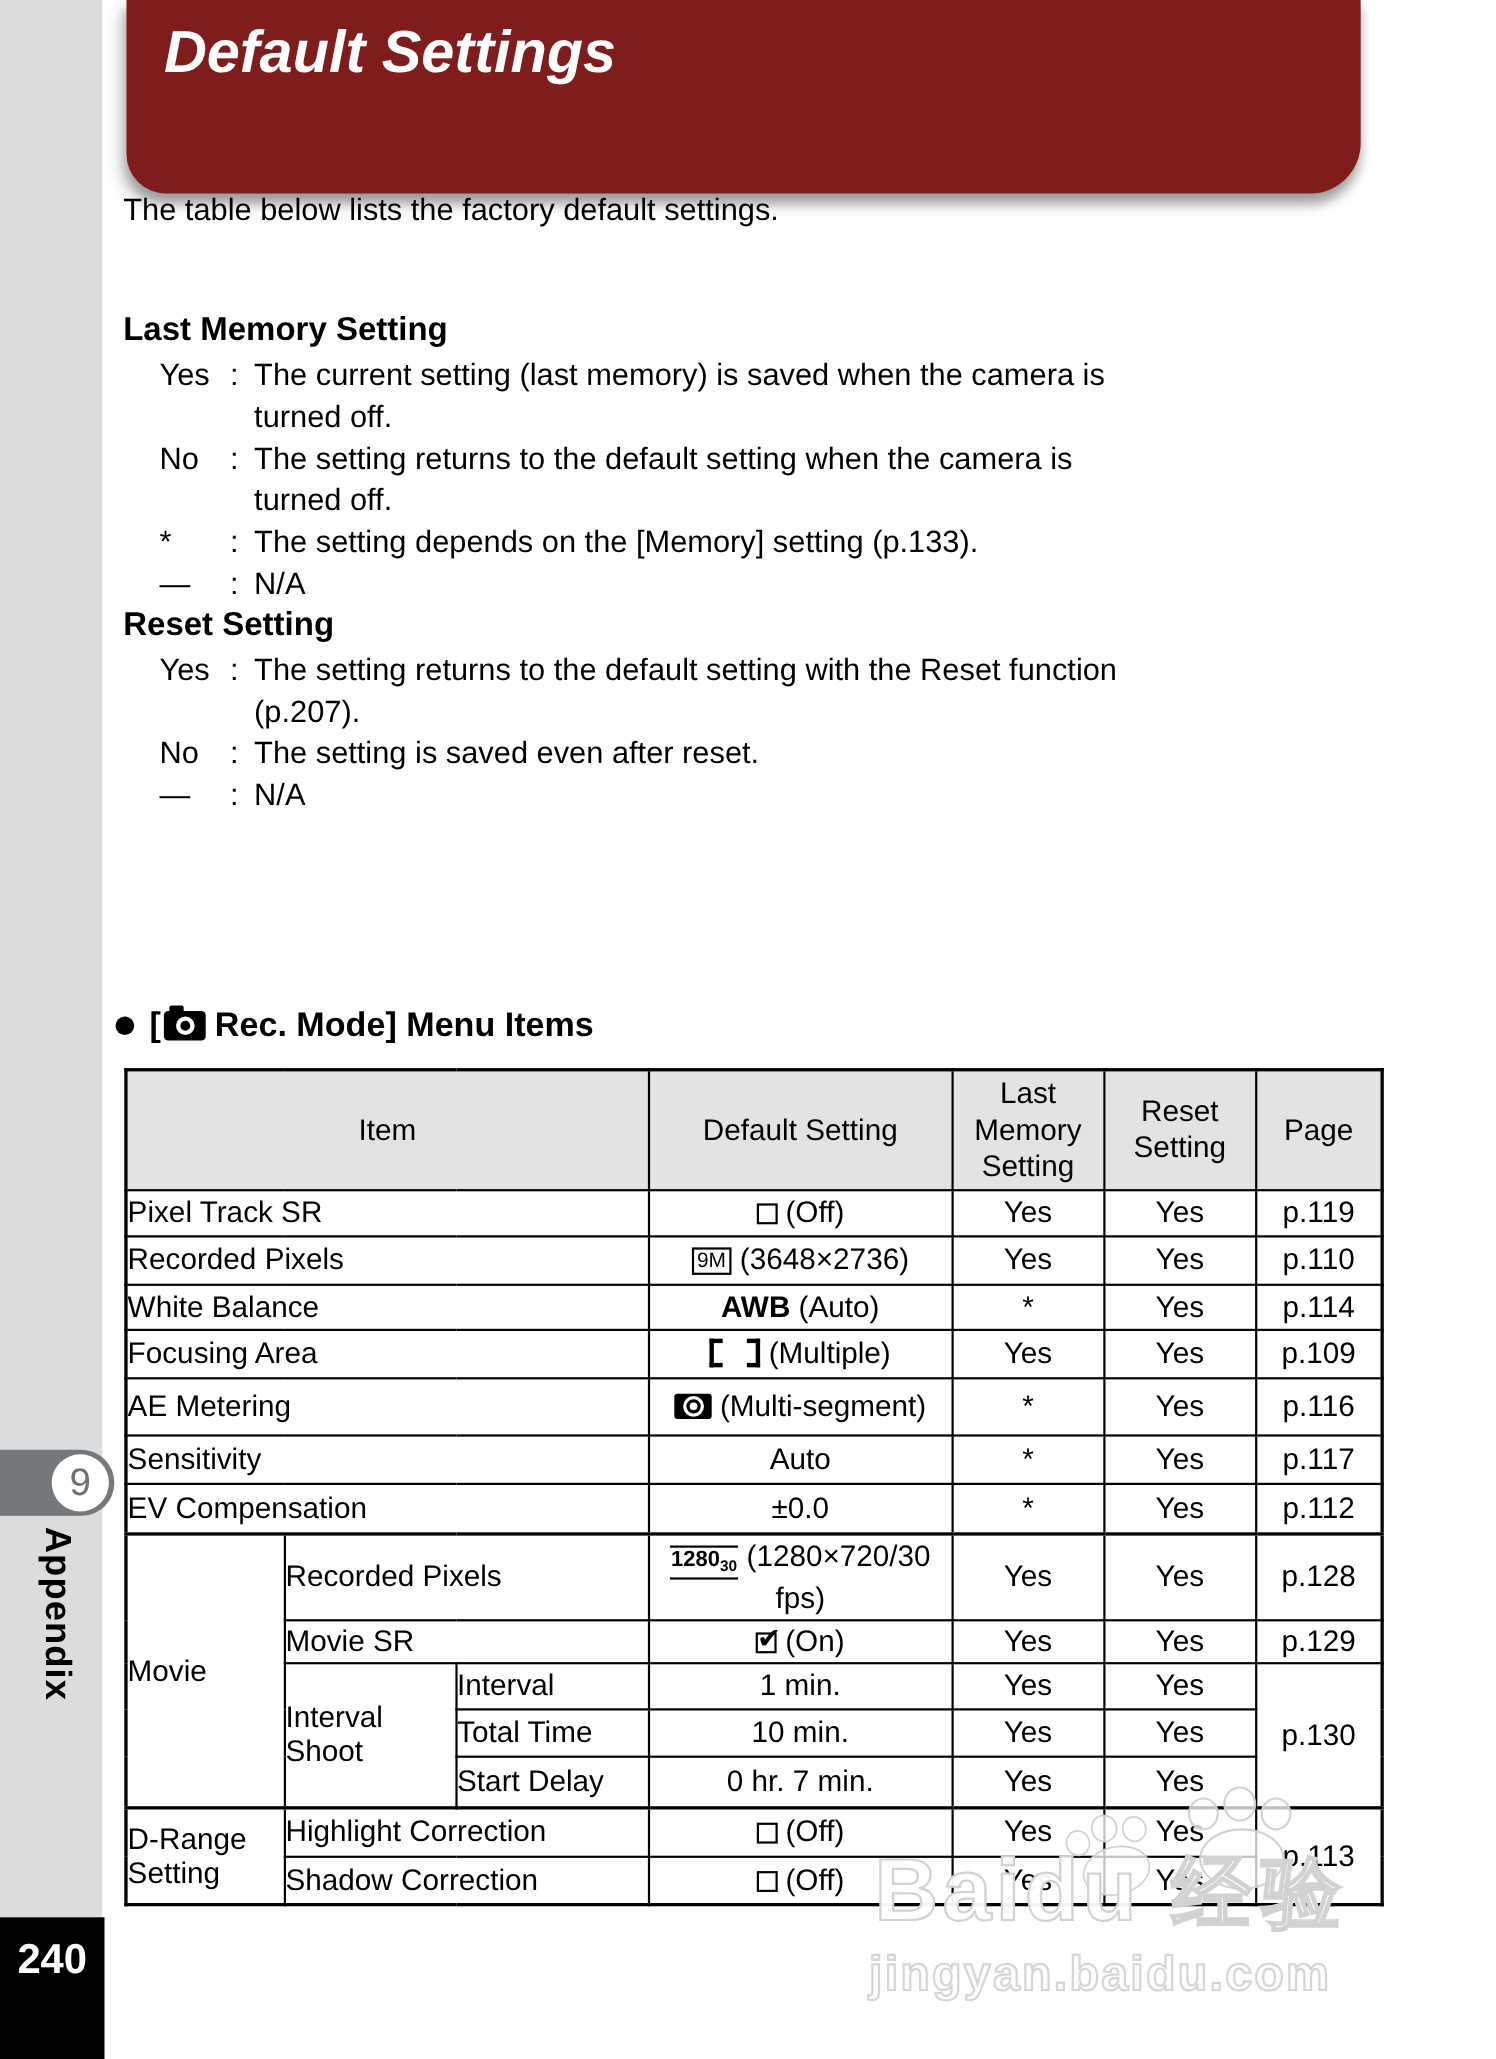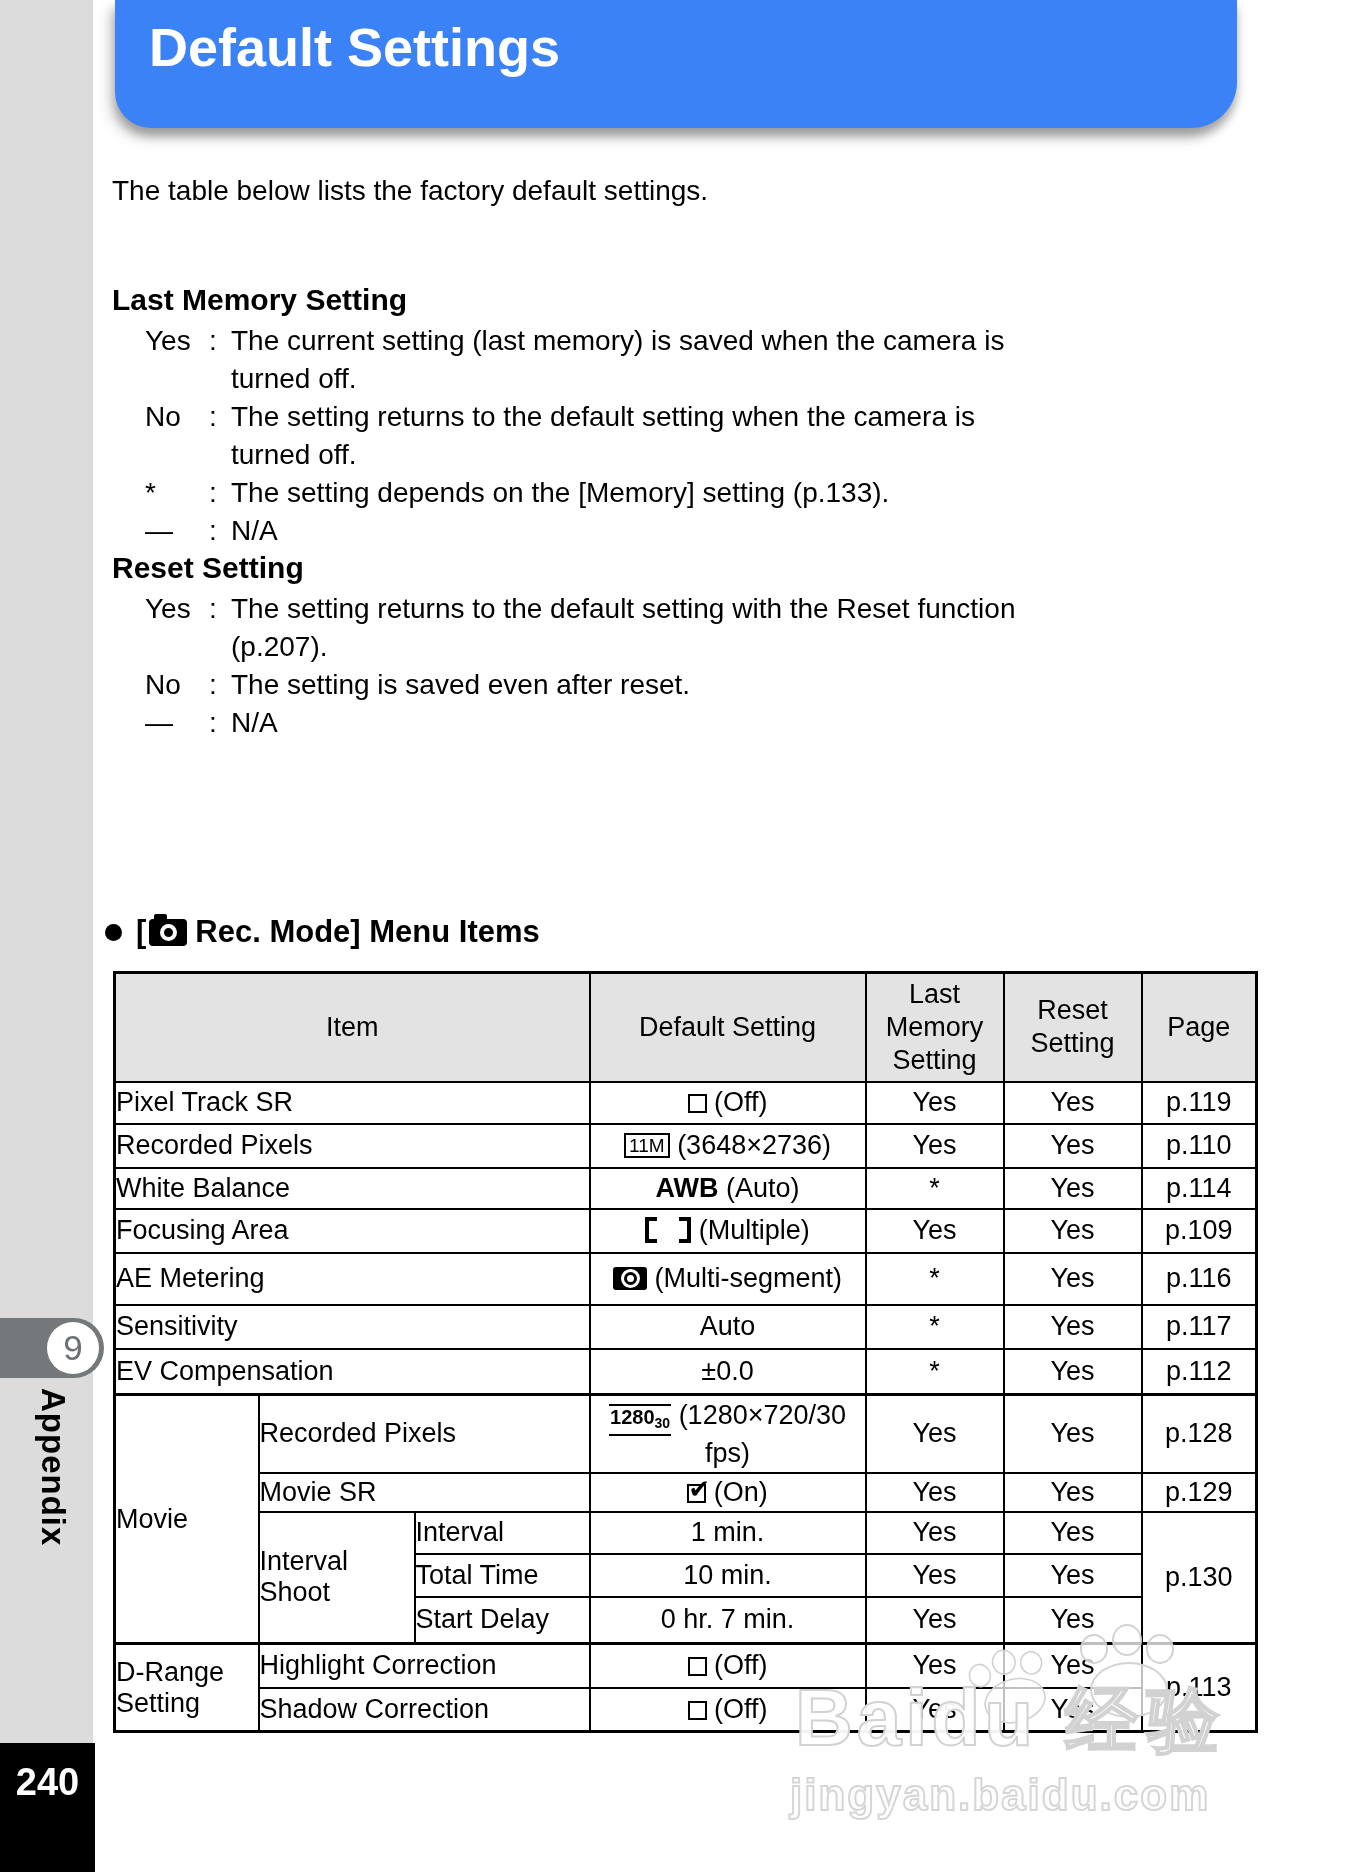--- a/index.html
+++ b/index.html
@@ -10,23 +10,23 @@
   
   .side-strip{position:absolute;left:0;top:0;width:93px;height:1743px;background:#dcdcdc;}
   .chapter-tab{position:absolute;left:0;top:1318px;width:104px;height:60px;background:#75787a;border-radius:0 30px 30px 0;}
   .chapter-circle{position:absolute;right:5px;top:4px;width:52px;height:52px;background:#fff;border-radius:50%;
     display:flex;align-items:center;justify-content:center;font-size:35px;color:#6e7173;}
   .appendix-label{position:absolute;left:72px;top:1388px;transform:rotate(90deg);transform-origin:left top;
     font-size:33px;font-weight:bold;white-space:nowrap;letter-spacing:1px;}
   .page-num-box{position:absolute;left:0;top:1743px;width:95px;height:158px;background:#000;}
   .page-num{margin-top:18px;text-align:center;color:#fff;font-size:38px;font-weight:bold;}
   
-  .doc-header{position:absolute;left:115px;top:0;width:1122px;height:128px;background:#3b82f6;
+  .doc-header{position:absolute;left:115px;top:0;width:1122px;height:176px;background:#7f1d1d;
     border-radius:0 0 46px 36px;
-    box-shadow:0 8px 10px rgba(0,0,0,0.28), -6px 10px 14px rgba(0,0,0,0.16);}
+    box-shadow:0 8px 10px rgba(0,0,0,0.28), -6px 10px 14px rgba(0,0,0,0.16);font-style:italic;}
   .doc-title{padding:16px 0 0 34px;color:#fff;font-size:54px;font-weight:bold;letter-spacing:0;}
   
   .intro{position:absolute;left:112px;top:172px;width:960px;font-size:28px;line-height:38px;}
   .sec-heading{position:absolute;left:112px;font-size:30px;font-weight:bold;}
   .def{position:absolute;left:145px;display:grid;grid-template-columns:64px 22px 830px;
     font-size:28px;line-height:38px;}
   .def .term{}
   .def .colon{}
   
   .menu-heading{position:absolute;left:105px;top:914px;font-size:31px;font-weight:bold;display:flex;align-items:center;}
@@ -166,21 +166,21 @@
     </tr>
     <tr style="height:42px">
       <td class="item" colspan="3">Pixel Track SR</td>
       <td class="ctr"><span class="cb"></span> <span>(Off)</span></td>
       <td class="ctr">Yes</td>
       <td class="ctr">Yes</td>
       <td class="ctr">p.119</td>
     </tr>
     <tr style="height:44px">
       <td class="item" colspan="3">Recorded Pixels</td>
-      <td class="ctr"><span class="b10m">11M</span> <span>(3648×2736)</span></td>
+      <td class="ctr"><span class="b10m">9M</span> <span>(3648×2736)</span></td>
       <td class="ctr">Yes</td>
       <td class="ctr">Yes</td>
       <td class="ctr">p.110</td>
     </tr>
     <tr style="height:41px">
       <td class="item" colspan="3">White Balance</td>
       <td class="ctr"><span class="awb">AWB</span> <span>(Auto)</span></td>
       <td class="ctr">*</td>
       <td class="ctr">Yes</td>
       <td class="ctr">p.114</td>

